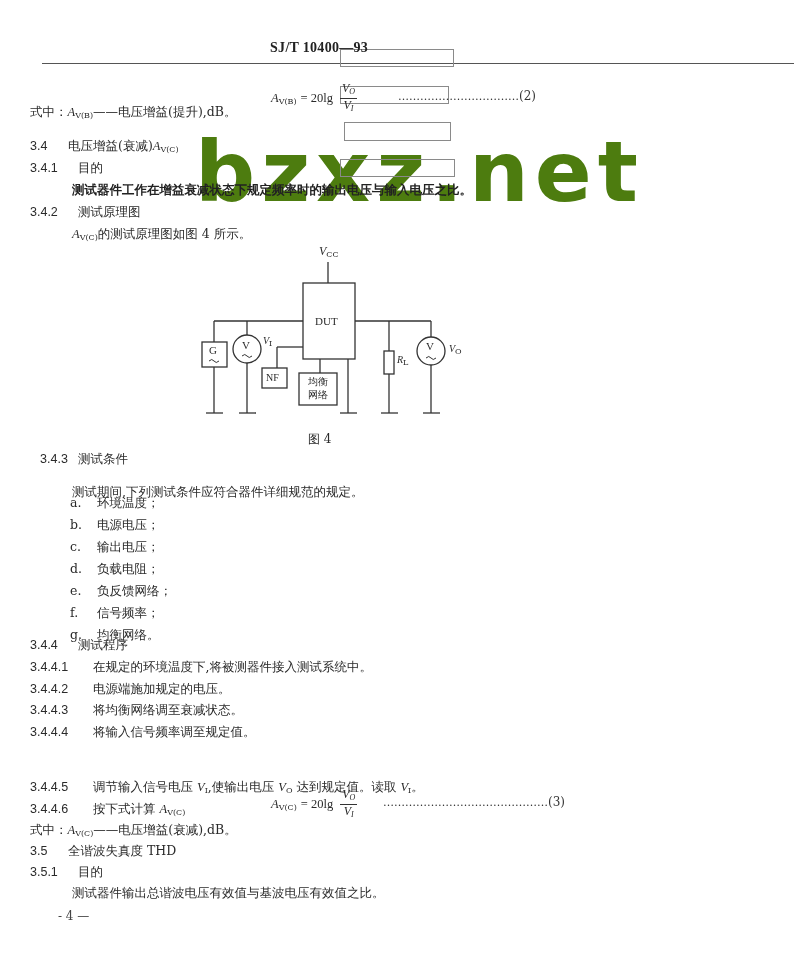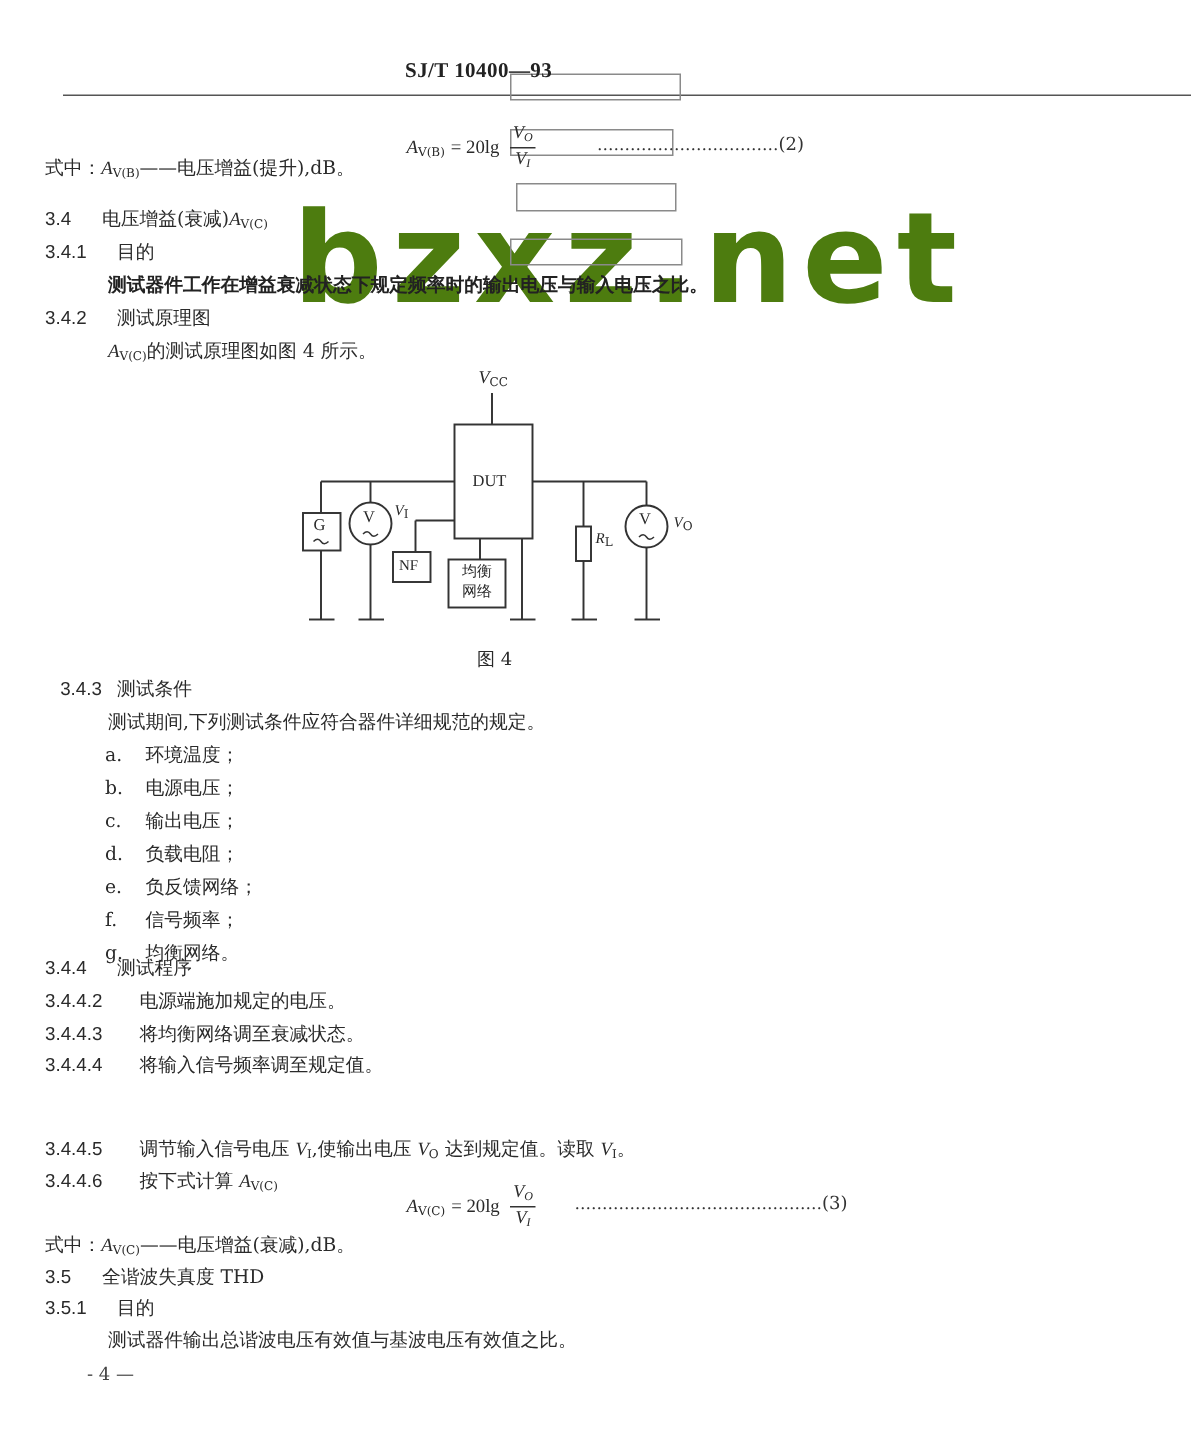--- a/index.html
+++ b/index.html
@@ -14,21 +14,21 @@
   .sub { font-size: 8px; vertical-align: -2px; }
   .it { font-style: italic; font-family: "Liberation Serif", serif; }
   .frac { display: inline-block; vertical-align: middle; text-align: center; margin: 0 3px;
           font-family: "Liberation Serif", serif; font-style: italic; font-size: 12px; }
   .frac .num { display: block; border-bottom: 1px solid #333; padding: 0 2px; line-height: 13px; }
   .frac .den { display: block; line-height: 13px; }
   .dots { color: #333; letter-spacing: 0px; font-size: 11px; }
   .watermark { left: 195px; top: 130px; font-family: "DejaVu Sans", sans-serif; font-weight: bold;
                font-size: 84px; color: #4d7c0f; letter-spacing: 6px; line-height: 1; z-index: 0; }
   .content { z-index: 1; }
-  .fig-caption { left: 318px; top: 431px; font-size: 12px; }
+  .fig-caption { left: 308px; top: 431px; font-size: 12px; }
   .pagenum { left: 58px; top: 909px; font-size: 12px; color: #444; }
 </style>
 </head>
 <body>
 
 <div class="abs watermark">bzxz.net</div>
 
 <div class="abs hdr content">SJ/T 10400—93</div>
 <div class="abs hrule"></div>
 
@@ -129,37 +129,38 @@
   </div>
   <div class="abs" style="left:207px;top:114px;font-size:10px;"><span class="it">R</span><span class="sub">L</span></div>
   <div class="abs" style="left:236px;top:100px;font-size:11px;font-family:'Liberation Serif',serif;">V</div>
   <div class="abs" style="left:259px;top:103px;font-size:10px;"><span class="it">V</span><span class="sub">O</span></div>
 </div>
 <div class="abs fig-caption content">图 4</div>
 
 <div class="abs line content" style="left:30px;top:453px;text-align:center;">
   <span style="display:inline-block;width:48px;font-family:'Liberation Sans',sans-serif;">3.4.3</span><span>测试条件</span>
 </div>
-<div class="abs line content" style="left:72px;top:475px;text-align:center;">测试期间,下列测试条件应符合器件详细规范的规定。</div>
+<div class="abs line content" style="left:72px;top:486px;text-align:center;">测试期间,下列测试条件应符合器件详细规范的规定。</div>
 
 <div class="abs content" style="left:70px;top:497px;">
   <div class="line" style="height:22px;"><span style="display:inline-block;width:27px;">a.</span><span>环境温度；</span></div>
   <div class="line" style="height:22px;"><span style="display:inline-block;width:27px;">b.</span><span>电源电压；</span></div>
   <div class="line" style="height:22px;"><span style="display:inline-block;width:27px;">c.</span><span>输出电压；</span></div>
   <div class="line" style="height:22px;"><span style="display:inline-block;width:27px;">d.</span><span>负载电阻；</span></div>
   <div class="line" style="height:22px;"><span style="display:inline-block;width:27px;">e.</span><span>负反馈网络；</span></div>
   <div class="line" style="height:22px;"><span style="display:inline-block;width:27px;">f.</span><span>信号频率；</span></div>
   <div class="line" style="height:22px;"><span style="display:inline-block;width:27px;">g.</span><span>均衡网络。</span></div>
 </div>
 
 <div class="abs line content" style="left:30px;top:639px;">
   <span style="display:inline-block;width:48px;font-family:'Liberation Sans',sans-serif;">3.4.4</span><span>测试程序</span>
 </div>
 
 <div class="abs content" style="left:30px;top:661px;">
+  <div class="line" style="height:21.5px;"><span style="display:inline-block;width:63px;font-family:'Liberation Sans',sans-serif;">3.4.4.1</span><span>在规定的环境温度下,将被测器件接入测试系统中。</span></div>
   <div class="line" style="height:21.5px;"><span style="display:inline-block;width:63px;font-family:'Liberation Sans',sans-serif;">3.4.4.2</span><span>电源端施加规定的电压。</span></div>
   <div class="line" style="height:21.5px;"><span style="display:inline-block;width:63px;font-family:'Liberation Sans',sans-serif;">3.4.4.3</span><span>将均衡网络调至衰减状态。</span></div>
   <div class="line" style="height:21.5px;"><span style="display:inline-block;width:63px;font-family:'Liberation Sans',sans-serif;">3.4.4.4</span><span>将输入信号频率调至规定值。</span></div>
   <div class="line" style="height:21.5px;margin-top:34px;"><span style="display:inline-block;width:63px;font-family:'Liberation Sans',sans-serif;">3.4.4.5</span><span>调节输入信号电压 </span><span class="it">V</span><span class="sub">I</span><span>,使输出电压 </span><span class="it">V</span><span class="sub">O</span><span> 达到规定值。读取 </span><span class="it">V</span><span class="sub">I</span><span>。</span></div>
   <div class="line" style="height:21.5px;"><span style="display:inline-block;width:63px;font-family:'Liberation Sans',sans-serif;">3.4.4.6</span><span>按下式计算 </span><span class="it">A</span><span class="sub">V(C)</span></div>
 </div>
 
 <div class="abs line content" style="left:271px;top:788px;">
   <span class="it">A</span><span class="sub">V(C)</span>
   <span style="font-family:'Liberation Serif',serif;">= 20lg</span>

